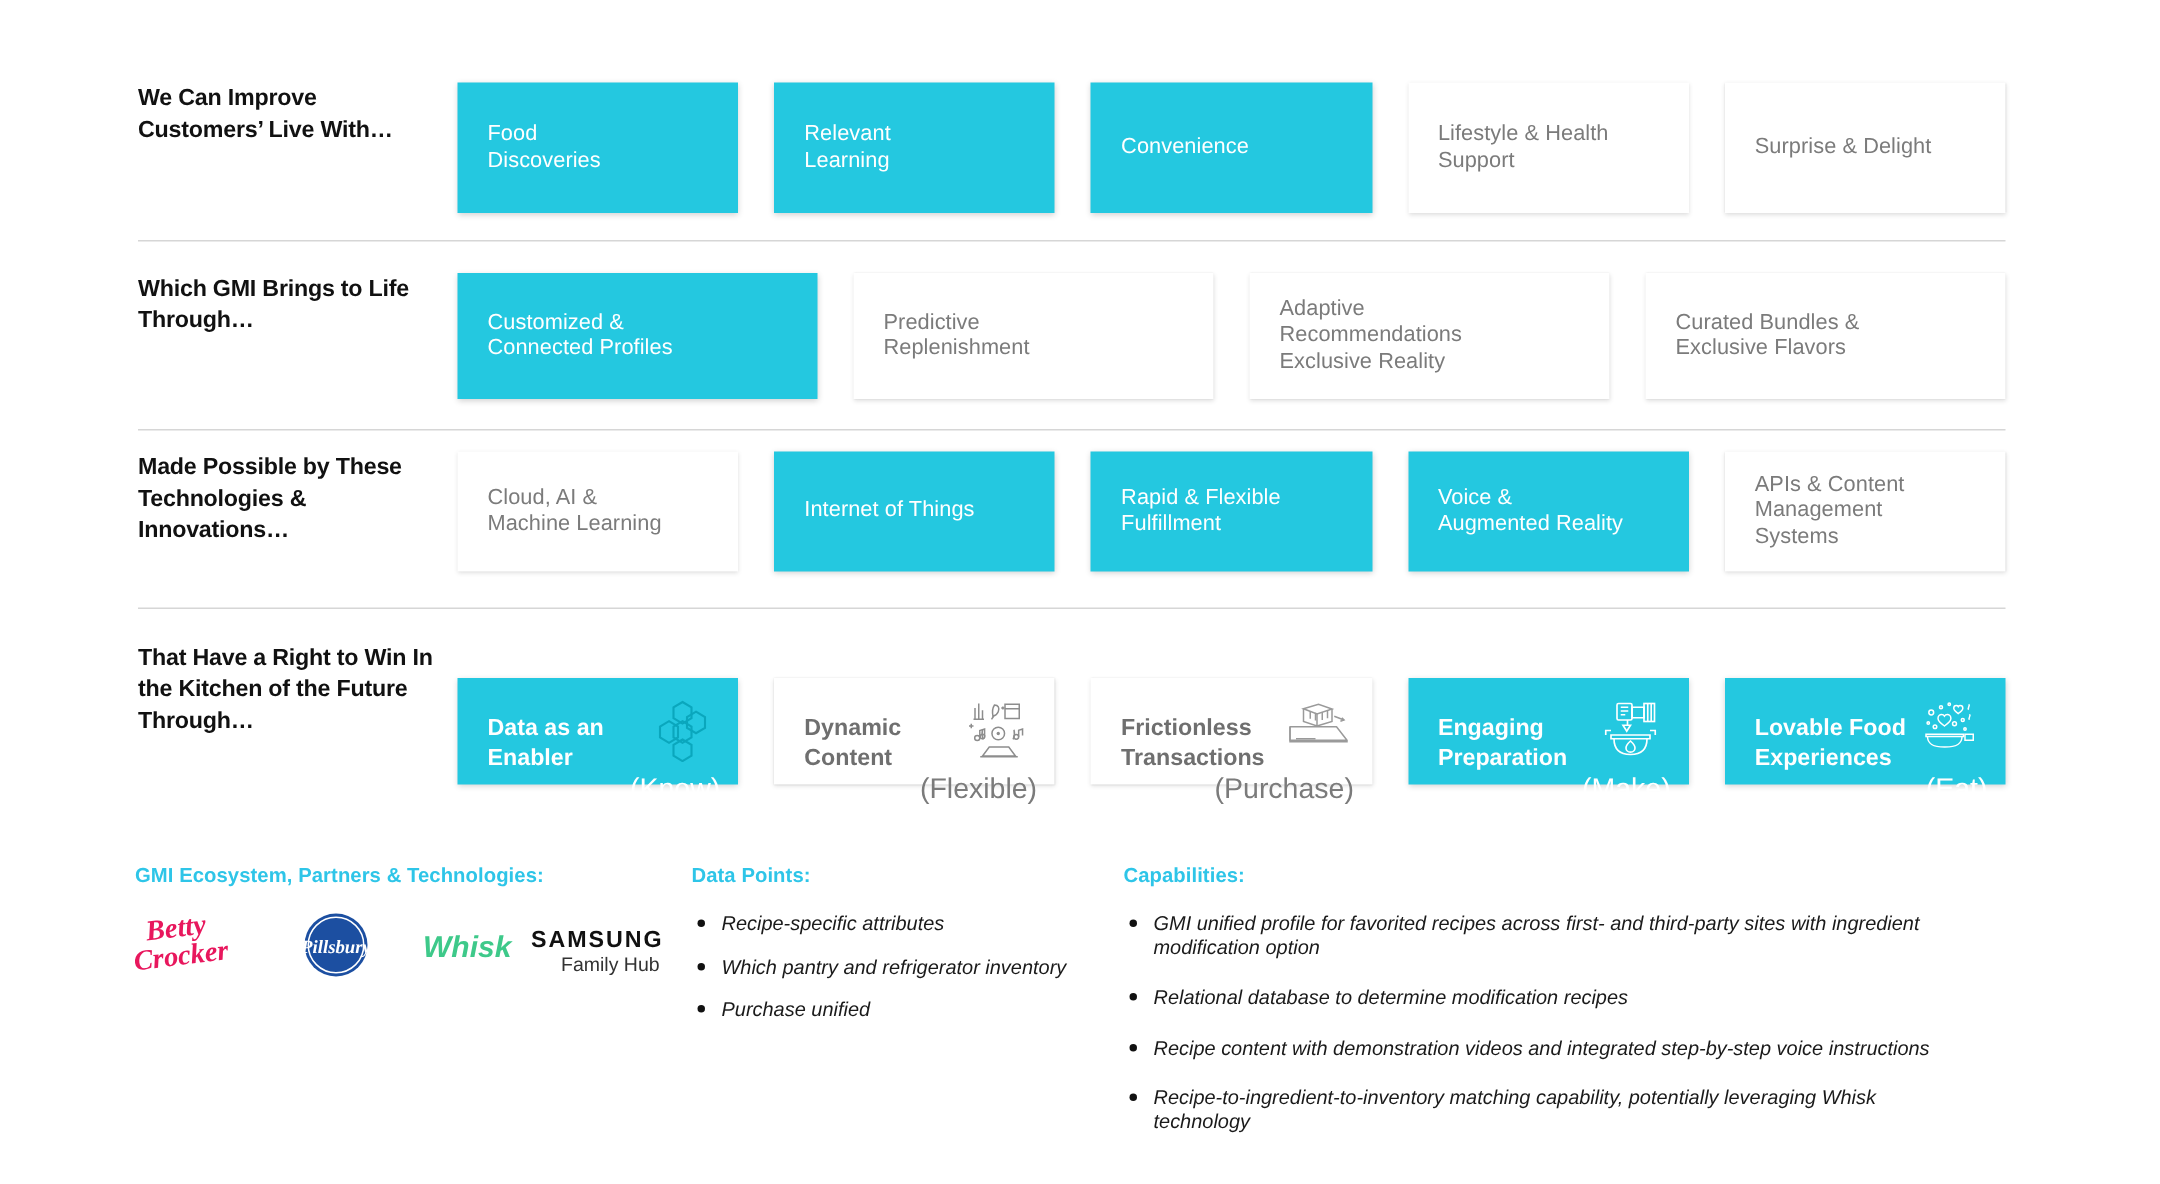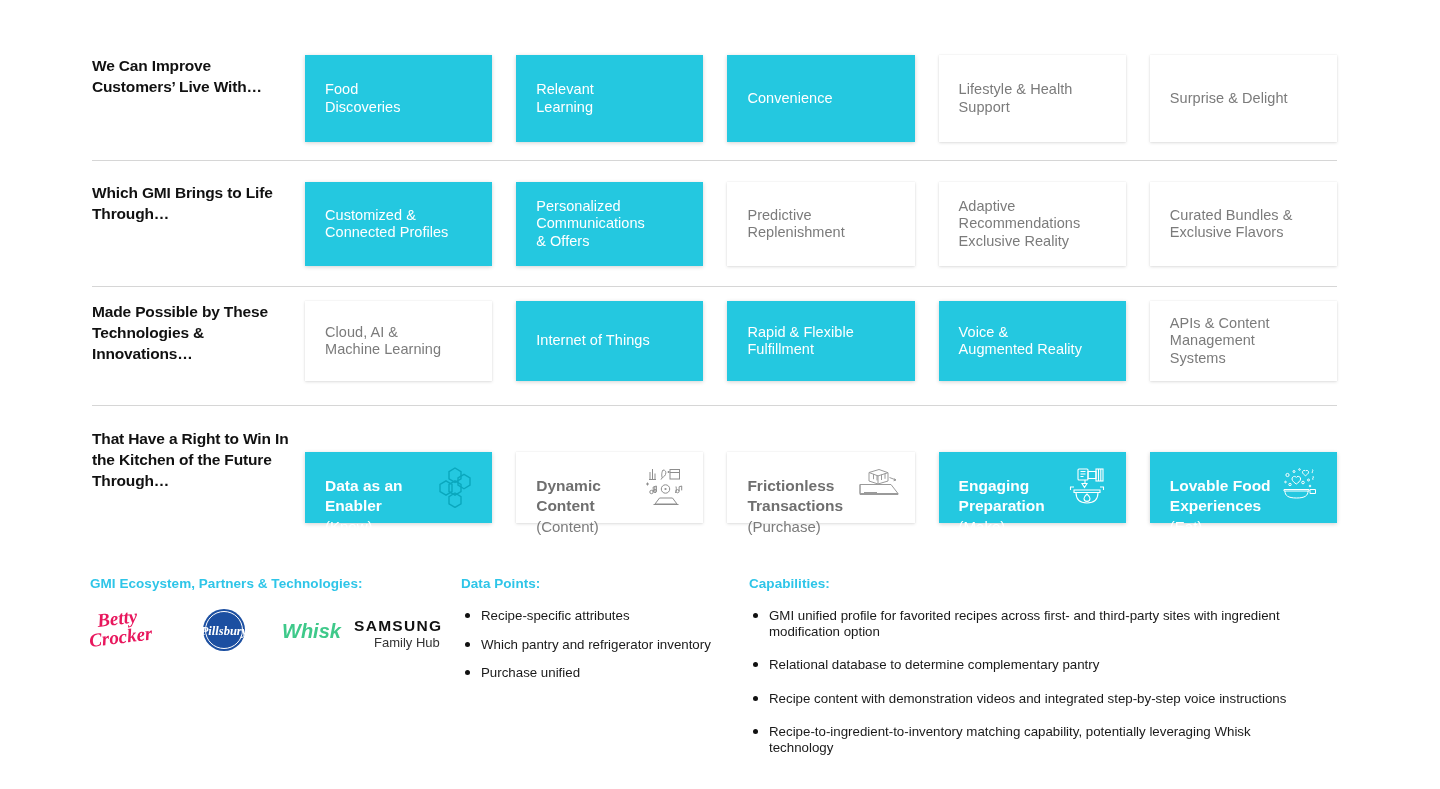--- a/index.html
+++ b/index.html
@@ -96,24 +96,25 @@
   .r4-title {
     font-weight: bold;
     font-size: 15.5px;
     line-height: 20px;
     color: #6f6f6f;
     white-space: pre-line;
     max-width: 120px;
   }
   .card.on .r4-title { color: #ffffff; }
   .r4-sub {
-    font-size: 15px;
+    font-size: 19px;
     line-height: 19px;
     color: #7b7b7b;
     margin-top: 1px;
+    text-align: right;
   }
   .card.on .r4-sub { color: #ffffff; }
   .r4-icon {
     position: absolute;
     right: 14px;
     top: 14px;
     width: 46px;
     height: 42px;
   }
   .r4-icon svg { display: block; width: 100%; height: 100%; }
@@ -131,20 +132,21 @@
     left: 90px;
     top: 607px;
     display: flex;
     align-items: center;
     gap: 0px;
   }
   .logo { position: relative; }
 
   .bullets {
     position: absolute;
+    font-style: italic;
   }
   .bullet {
     position: relative;
     padding-left: 20px;
     font-size: 13.3px;
     line-height: 15.5px;
     color: #1a1a1a;
     margin-bottom: 13px;
   }
   .bullet .dot {
@@ -191,25 +193,20 @@
   <div class="row-rule" style="top:160px;"></div>
 
   <div class="row" style="top:182px;height:84px;">
     <div class="row-label">Which GMI
 Brings to Life
 Through…</div>
     <div class="cards">
       <div class="card on">
         <div class="card-text">Customized &amp;
 Connected Profiles</div>
-      </div>
-      <div class="card on">
-        <div class="card-text">Personalized
-Communications
-&amp; Offers</div>
       </div>
       <div class="card">
         <div class="card-text">Predictive
 Replenishment</div>
       </div>
       <div class="card">
         <div class="card-text">Adaptive
 Recommendations
 Exclusive Reality</div>
       </div>
@@ -271,21 +268,21 @@
             <polygon points="23,14.8 29,18.4 29,25.6 23,29.2 17,25.6 17,18.4"></polygon>
             <polygon points="23,27 29,30.6 29,37.8 23,41.4 17,37.8 17,30.6"></polygon>
           </svg>
         </div>
       </div>
 
       <div class="card r4">
         <div class="r4-inner">
           <div class="r4-title">Dynamic
 Content</div>
-          <div class="r4-sub">(Content)</div>
+          <div class="r4-sub">(Flexible)</div>
         </div>
         <div class="r4-icon">
           <svg viewBox="0 0 46 42" fill="none" stroke="#8d8d8d" stroke-width="1">
             <path d="M7 13V6M9.5 13V3M12 13V7.5M6 13.5h7"></path>
             <path d="M20 4c2.5 0 3.5 2 2.5 4.5C21.5 11 19 11.5 19 11.5S18 7 20 4z"></path>
             <path d="M19.4 11.5 18 13.6"></path>
             <rect x="27" y="3.5" width="9.5" height="9.5"></rect>
             <path d="M27 6.5h9.5"></path>
             <path d="M4.5 16.5v3M3 18h3"></path>
             <path d="M24.5 6h2.2M25.6 5v2"></path>
@@ -427,21 +424,21 @@
   </div>
 
   <div class="legend-head" style="left:749px; top:576px;">Capabilities:</div>
   <div class="bullets cap" style="left:749px; top:608px; width:545px;">
     <div class="bullet">
       <span class="dot"></span>
       <span>GMI unified profile for favorited recipes across first- and third-party sites with ingredient modification option</span>
     </div>
     <div class="bullet">
       <span class="dot"></span>
-      <span>Relational database to determine complementary pantry</span>
+      <span>Relational database to determine modification recipes</span>
     </div>
     <div class="bullet">
       <span class="dot"></span>
       <span>Recipe content with demonstration videos and integrated step-by-step voice instructions</span>
     </div>
     <div class="bullet">
       <span class="dot"></span>
       <span>Recipe-to-ingredient-to-inventory matching capability, potentially leveraging Whisk technology</span>
     </div>
   </div>

